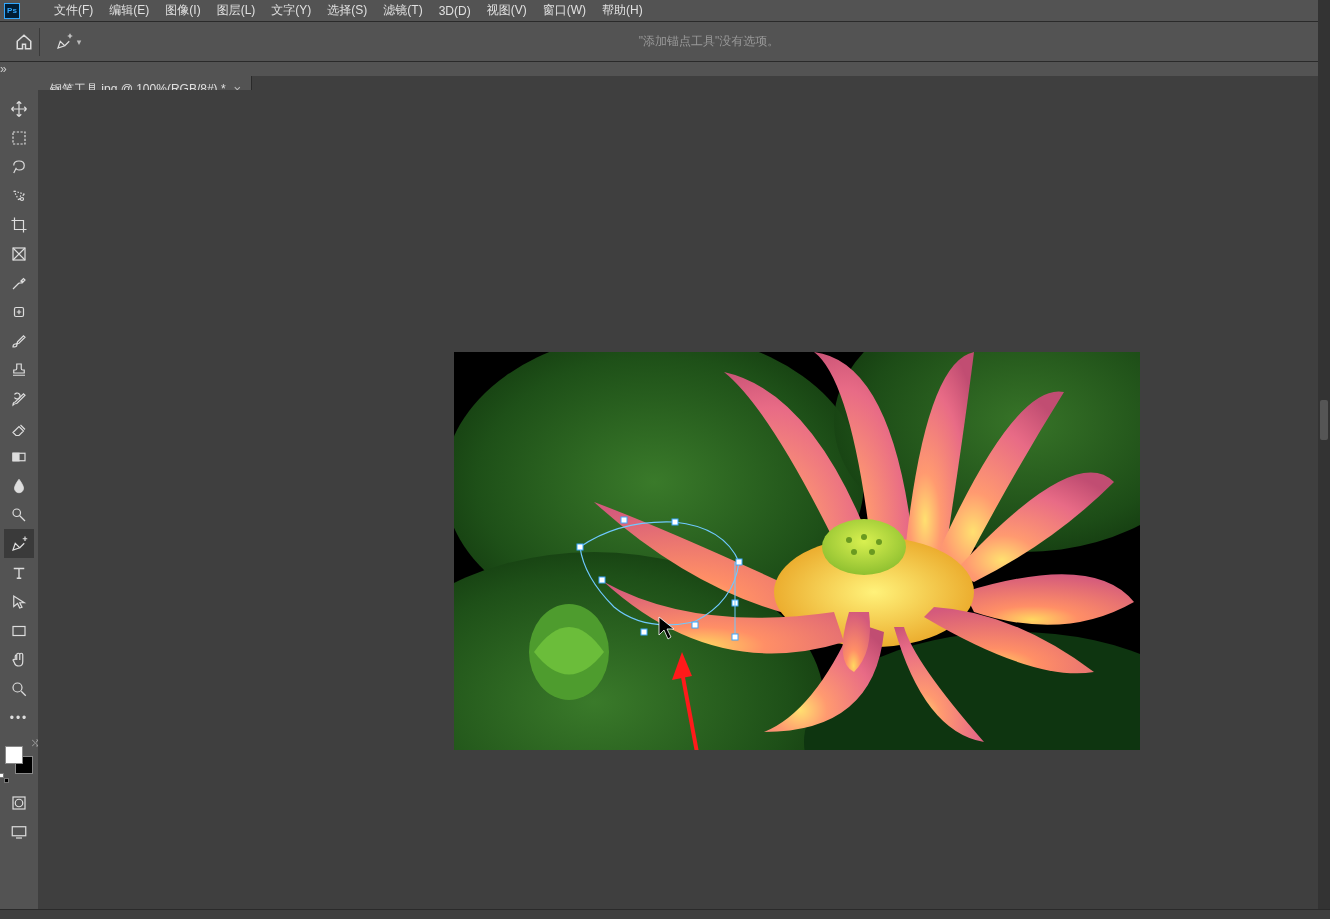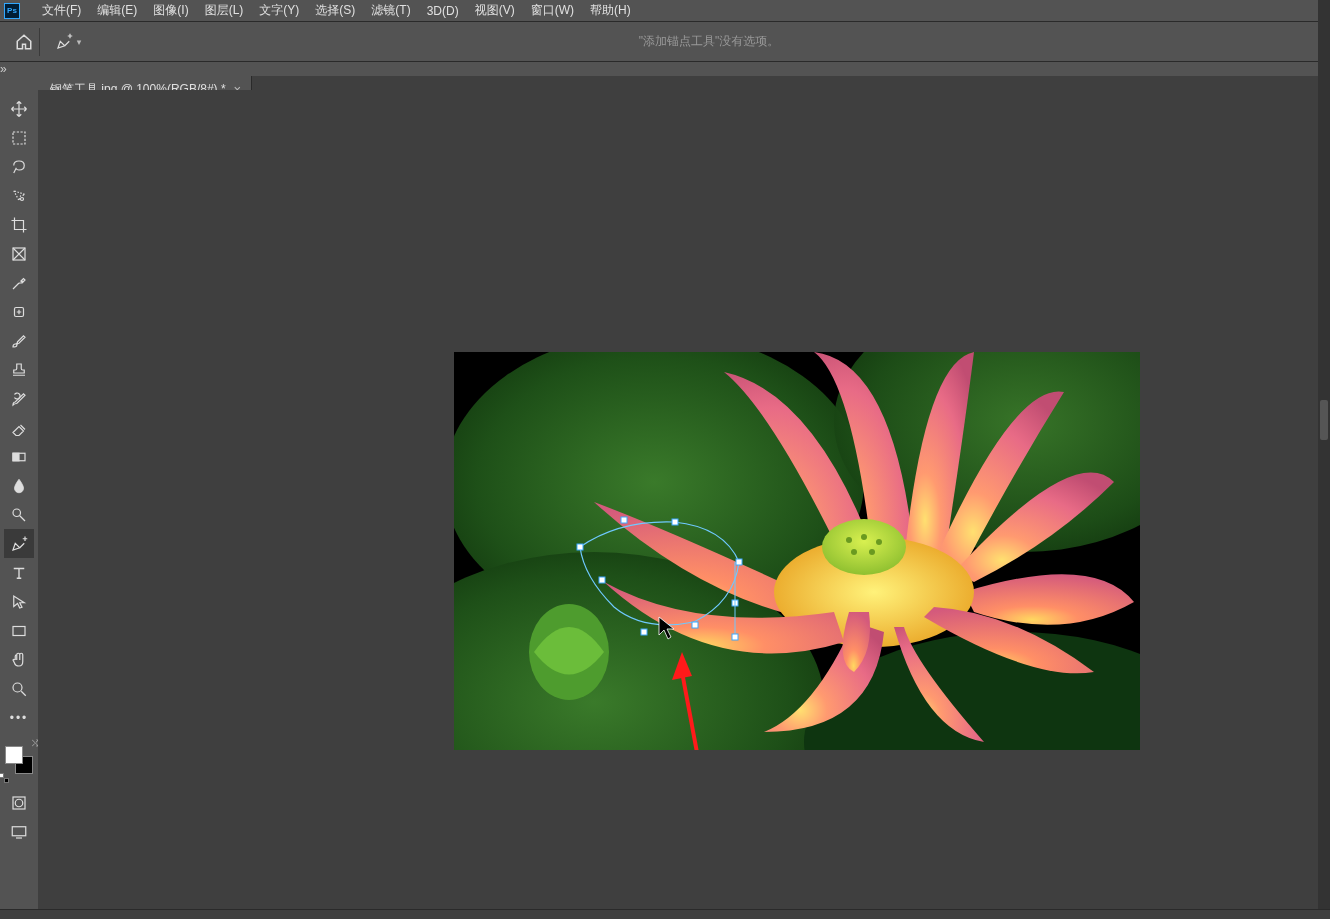--- a/index.html
+++ b/index.html
@@ -25,21 +25,21 @@
   width: 16px;
   height: 16px;
   background: #001e36;
   border: 1px solid #31a8ff;
   display: flex;
   align-items: center;
   justify-content: center;
   font-size: 8px;
   color: #31a8ff;
   font-weight: bold;
-  margin-right: 14px;
+  margin-right: 26px;
 }
 .menubar .menu-item {
   padding: 3px 8px;
   cursor: pointer;
   color: #e0e0e0;
 }
 .optionbar {
   height: 40px;
   background: #535353;
   display: flex;

